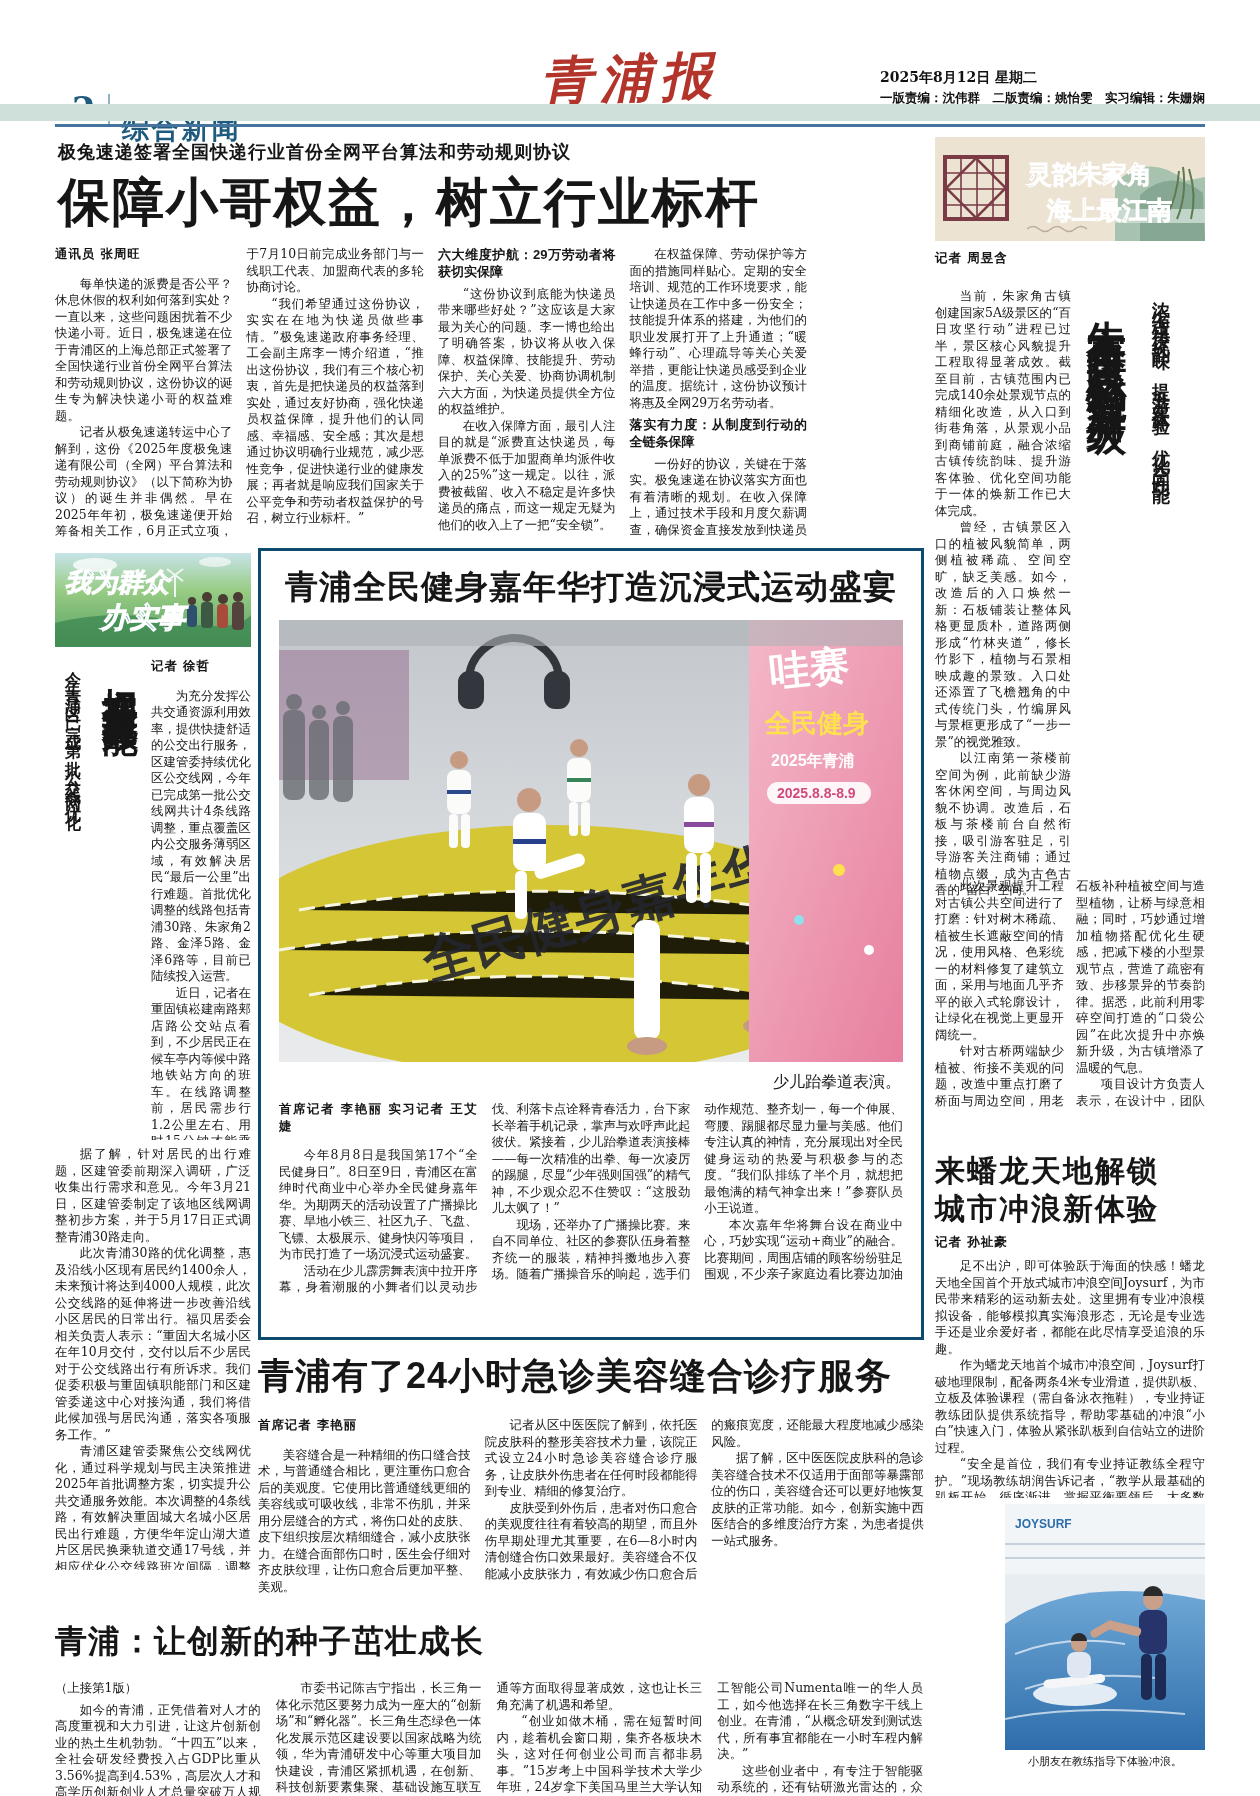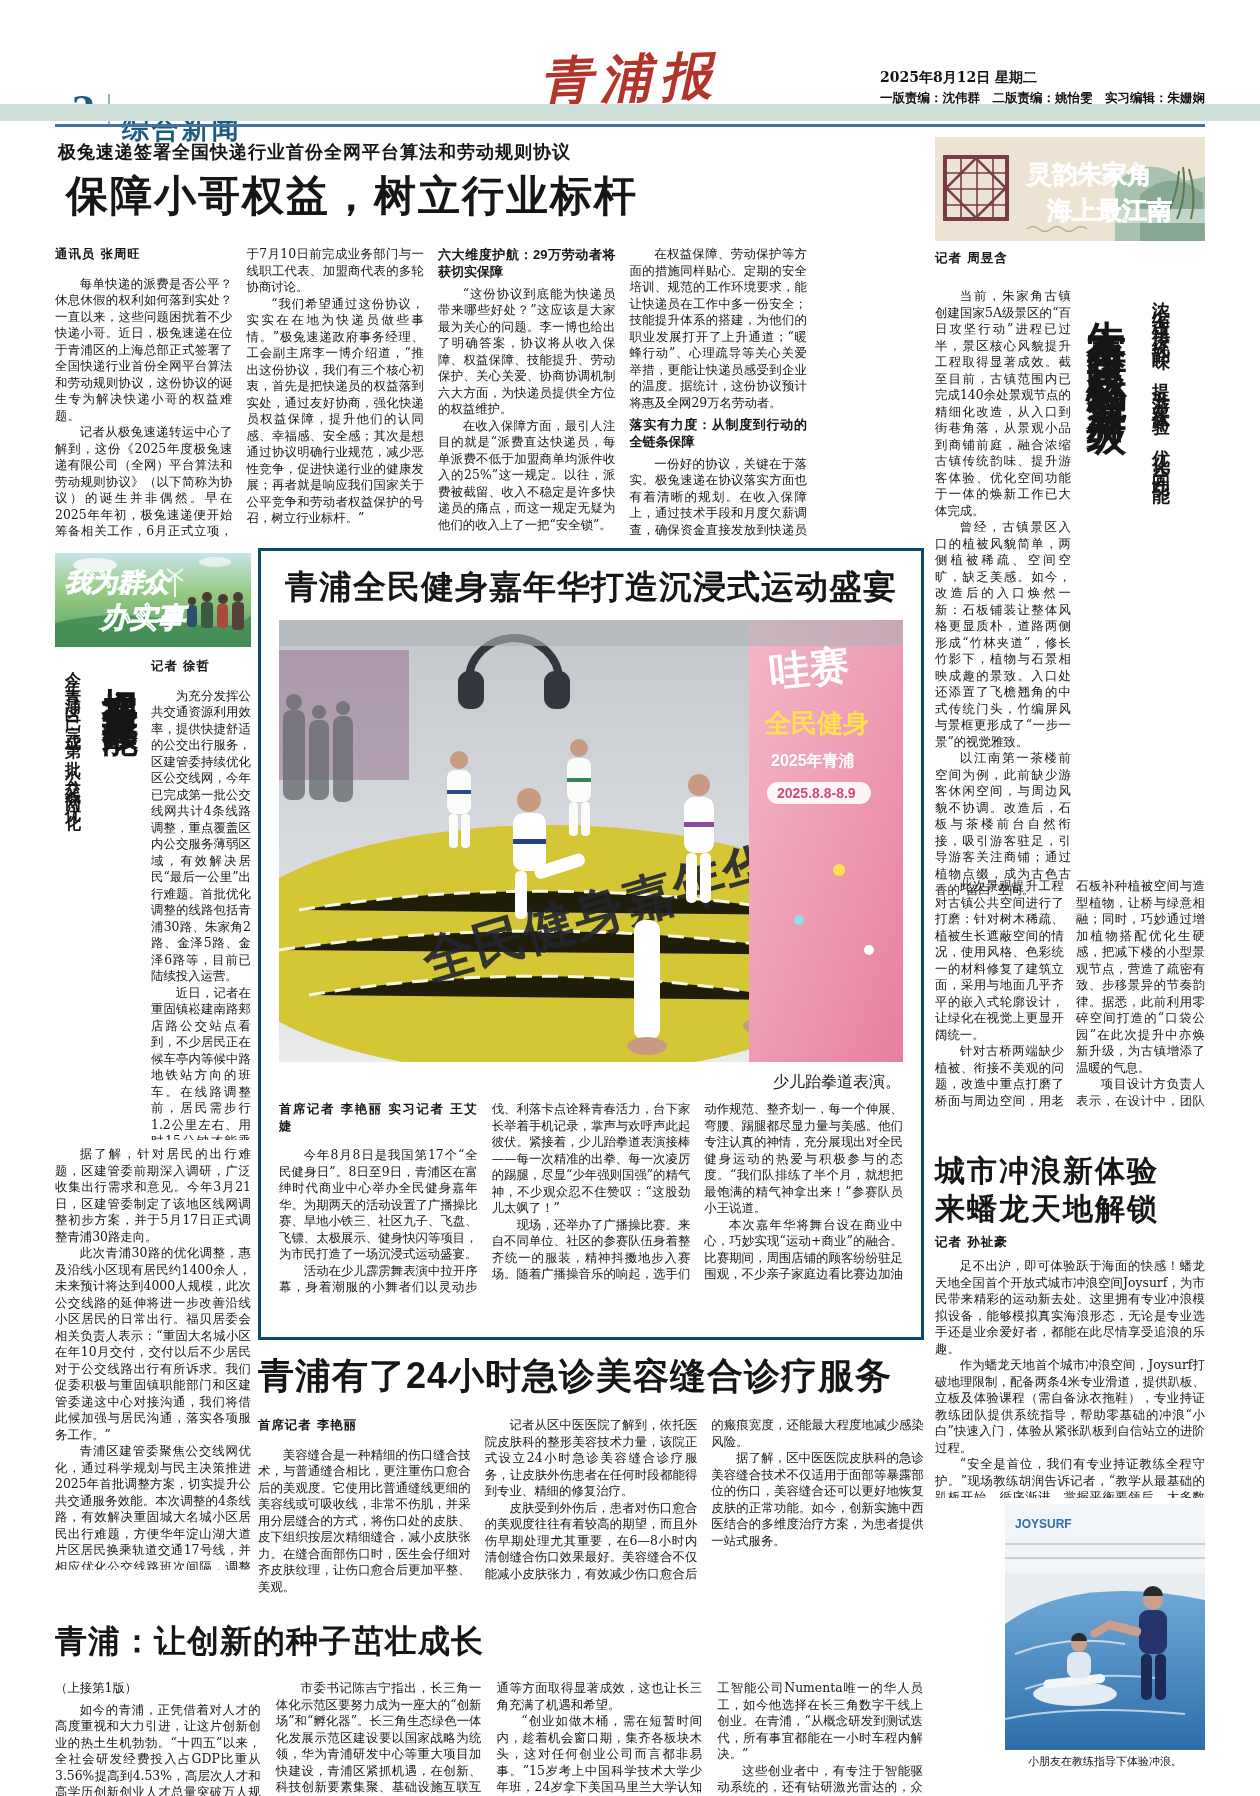--- a/index.html
+++ b/index.html
@@ -22,21 +22,21 @@
   
   .bodytext{font-size:12.4px;line-height:1.33;text-align:justify;overflow:hidden;column-fill:auto;}
   .blk-p{margin:0;text-indent:2em;}
   .blk-h{margin:5px 0;text-indent:0;font-family:"Liberation Sans","DejaVu Sans",sans-serif;
          font-weight:bold;font-size:13px;}
   .blk-by{margin:0 0 13px;text-indent:0;font-weight:bold;letter-spacing:1px;}
   .blk-note{margin:0 0 5px;text-indent:0;}
   .byline-line{font-weight:bold;font-size:12.5px;letter-spacing:1px;}
   
   .kicker{left:58px;top:140px;font-size:18px;font-weight:bold;letter-spacing:1px;}
-  .main-headline{left:58px;top:168px;font-size:42px;font-weight:bold;letter-spacing:2px;white-space:nowrap;margin-left:8px;}
+  .main-headline{left:58px;top:168px;font-size:52px;font-weight:bold;letter-spacing:2px;white-space:nowrap;}
   .top-body{left:55px;top:246px;width:752px;height:298px;column-count:4;column-gap:14px;}
   
   .badge{left:55px;top:553px;width:196px;height:94px;}
   .sb-block{left:55px;top:658px;width:196px;height:482px;display:flex;gap:7px;}
   .sb-deck{width:28px;font-size:16px;font-weight:bold;letter-spacing:9px;}
   .sb-head{width:54px;font-size:36px;font-weight:bold;letter-spacing:3px;}
   .sb-textcol{flex:1;overflow:hidden;}
   .sb-cont{left:55px;top:1146px;width:196px;height:424px;}
   
   .fit-box{left:258px;top:548px;width:666px;height:792px;border:3px solid #0c4a6e;box-sizing:border-box;
@@ -293,22 +293,22 @@
     <div class="vert zjj-head sans">朱家角景区核心风貌焕新升级</div>
     <div class="vert zjj-deck serif">浓缩古镇传统韵味、提升游客体验、优化空间功能</div>
   </div>
   <div class="abs zjj-twocol bodytext">
       <p class="blk-p">此次景观提升工程对古镇公共空间进行了打磨：针对树木稀疏、植被生长遮蔽空间的情况，使用风格、色彩统一的材料修复了建筑立面，采用与地面几乎齐平的嵌入式轮廓设计，让绿化在视觉上更显开阔统一。</p>
       <p class="blk-p">针对古桥两端缺少植被、衔接不美观的问题，改造中重点打磨了桥面与周边空间，用老石板补种植被空间与造型植物，让桥与绿意相融；同时，巧妙通过增加植物搭配优化生硬感，把减下楼的小型景观节点，营造了疏密有致、步移景异的节奏韵律。据悉，此前利用零碎空间打造的“口袋公园”在此次提升中亦焕新升级，为古镇增添了温暖的气息。</p>
       <p class="blk-p">项目设计方负责人表示，在设计中，团队特别注重景区内外空间布局与城市的互动关系，提出“与城市对话”的设计理念。同时，团队在东侧桥布打造了诸多亮点，其中，近期完成的一处景观节点，现已成为游客观赏放生桥全景、体验人文合一的打卡点。</p>
     </div>
 
   <div class="abs pl-head sans">
+    <div>来蟠龙天地解锁</div>
     <div>城市冲浪新体验</div>
-    <div>来蟠龙天地解锁</div>
   </div>
   <div class="abs pl-byline byline-line">记者 孙祉豪</div>
   <div class="abs pl-body bodytext">
       <p class="blk-p">足不出沪，即可体验跃于海面的快感！蟠龙天地全国首个开放式城市冲浪空间Joysurf，为市民带来精彩的运动新去处。这里拥有专业冲浪模拟设备，能够模拟真实海浪形态，无论是专业选手还是业余爱好者，都能在此尽情享受追浪的乐趣。</p>
       <p class="blk-p">作为蟠龙天地首个城市冲浪空间，Joysurf打破地理限制，配备两条4米专业滑道，提供趴板、立板及体验课程（需自备泳衣拖鞋），专业持证教练团队提供系统指导，帮助零基础的冲浪“小白”快速入门，体验从紧张趴板到自信站立的进阶过程。</p>
       <p class="blk-p">“安全是首位，我们有专业持证教练全程守护。”现场教练胡润告诉记者，“教学从最基础的趴板开始，循序渐进，掌握平衡要领后，大多数人很快就能尝试站立滑行。这项运动不仅可以锻炼身体的协调与平衡能力，更能收获快乐与成就感。”</p>
     </div>
   <svg class="abs pl-photo" viewBox="0 0 200 246">
     <defs>
       <linearGradient id="wave" x1="0" y1="0" x2="0" y2="1">

